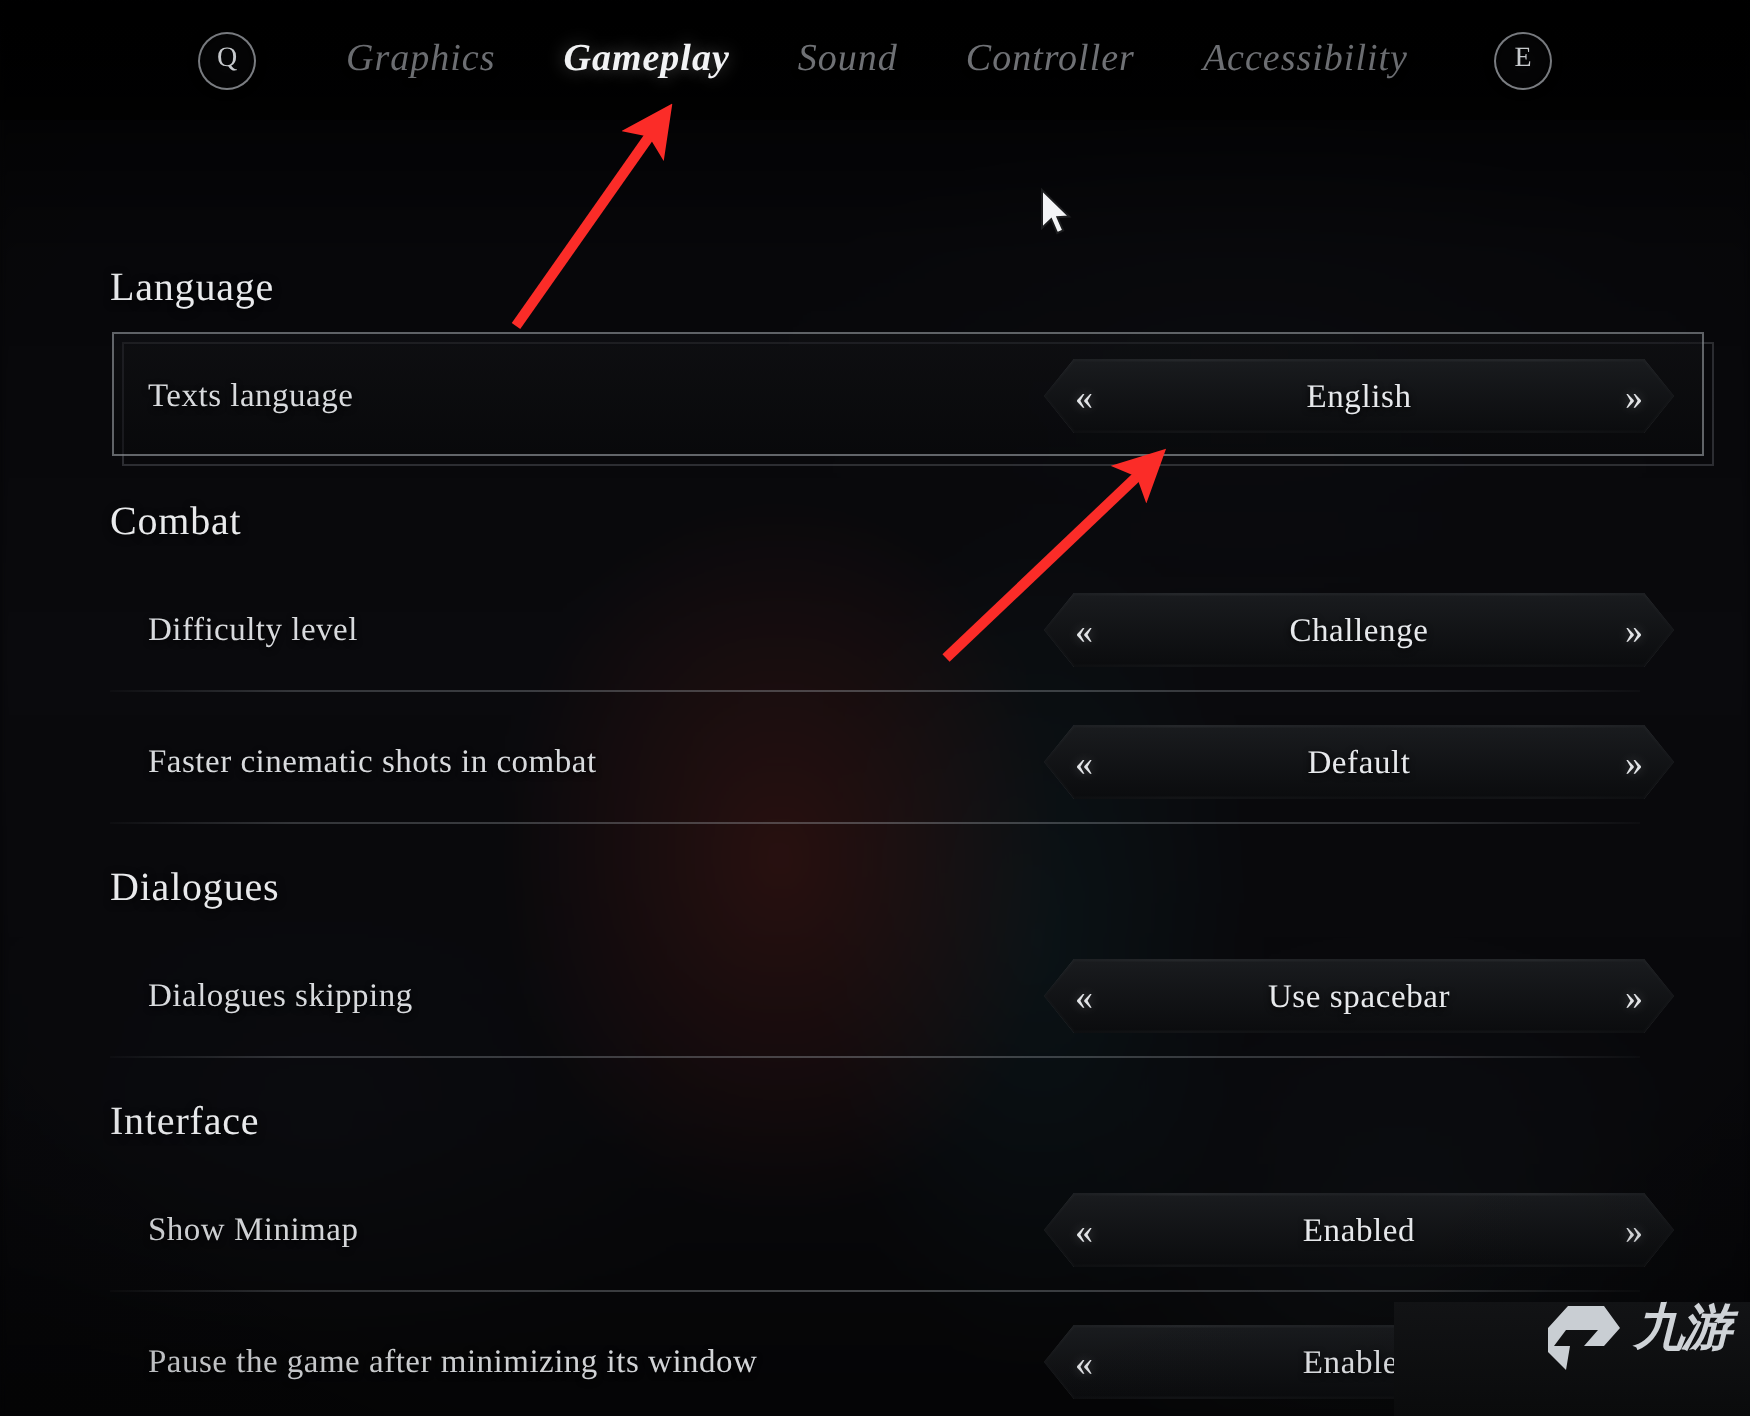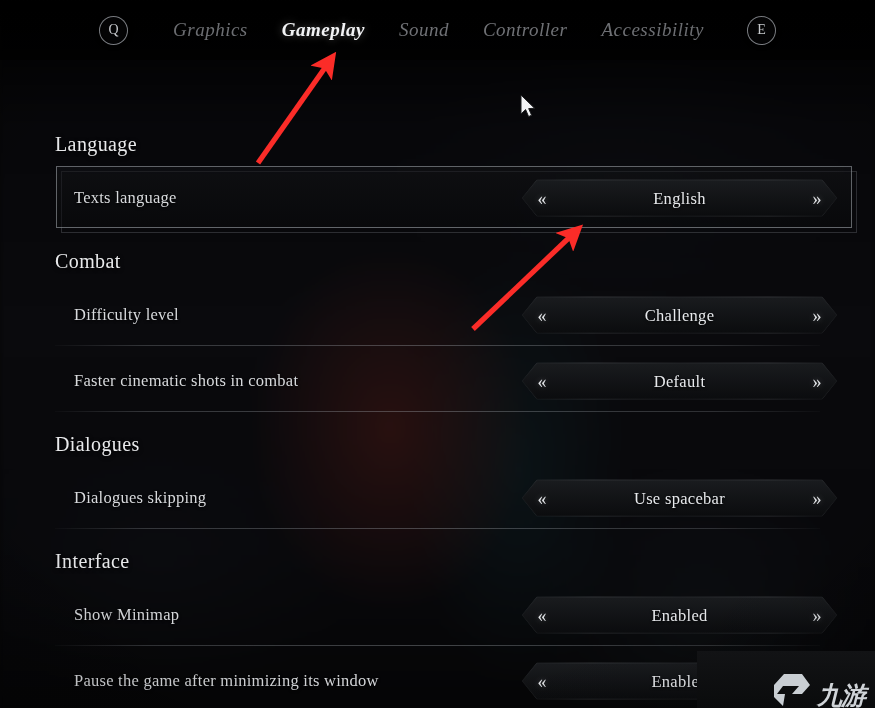--- a/index.html
+++ b/index.html
@@ -233,21 +233,21 @@
 
   
   #watermark {
     position: absolute;
     right: 0;
     bottom: 0;
     width: 178px;
     height: 57px;
     background: linear-gradient(180deg, #121315 0%, #0a0b0c 100%);
     display: flex;
-    align-items: flex-end;
+    align-items: flex-start;
     justify-content: flex-end;
     padding-right: 10px;
     box-sizing: border-box;
     gap: 5px;
   }
   #wm-cn {
     font-family: "DejaVu Sans", sans-serif;
     font-weight: bold;
     font-style: italic;
     font-size: 25px;

